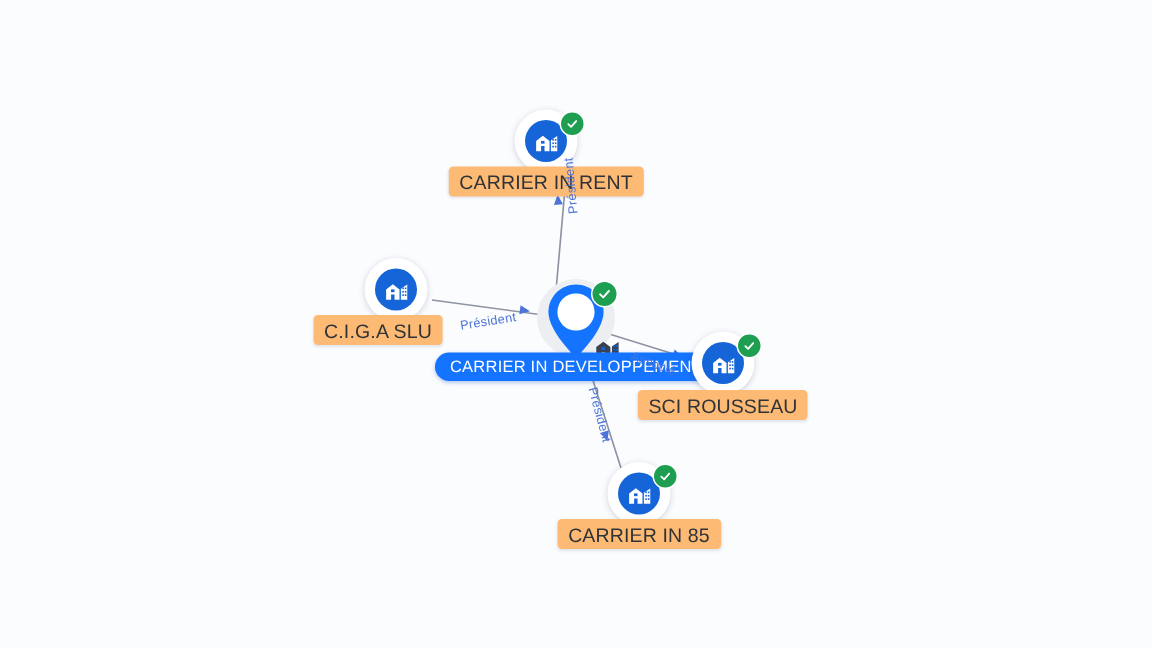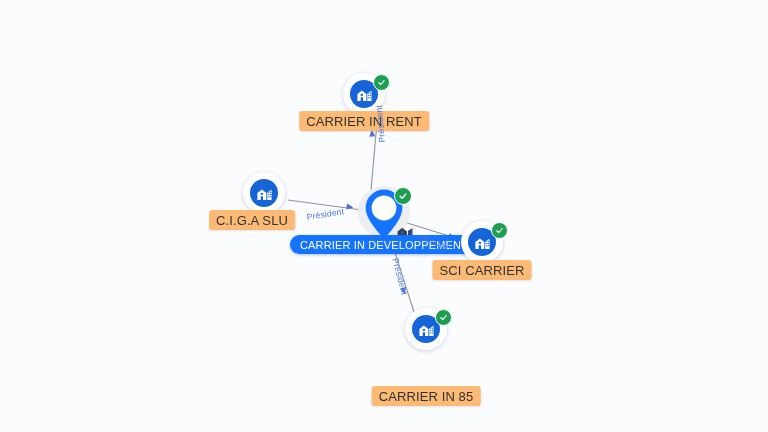--- a/index.html
+++ b/index.html
@@ -250,21 +250,21 @@
               <rect x="6.6" y="11.2" width="3.3" height="2.6" fill="#1565d8"></rect>
             </svg>
           </div>
         </div>
         <div class="check-badge">
           <svg width="9" height="9" viewBox="0 0 24 24">
             <path d="M5 12.6 L10 17.4 L19 7.2" fill="none" stroke="#ffffff" stroke-width="3.2" stroke-linecap="round" stroke-linejoin="round"></path>
           </svg>
         </div>
       </div>
-      <div class="node-label" style="left: 482px; top: 260px;">SCI CARRIER</div>
+      <div class="node-label" style="left: 482px; top: 260px;">SCI ROUSSEAU</div>
       <div class="node" style="left: 426px; top: 329px;">
         <div class="node-circle">
           <div class="node-disc" style="background: rgb(21, 101, 216);">
             <svg width="17" height="17" viewBox="0 0 24 24">
               <path fill="#ffffff" d="M2 21V11.2L8.3 6.4L14.6 11.2V21H9.9v-5.1H6.7V21H2z"></path>
               <path fill="#ffffff" d="M15.9 21V10.6L21.9 6.6V21h-6z"></path>
               <rect x="17.2" y="9.4" width="1.5" height="1.6" fill="#1565d8"></rect>
               <rect x="19.6" y="9.4" width="1.5" height="1.6" fill="#1565d8"></rect>
               <rect x="17.2" y="12.6" width="1.5" height="1.6" fill="#1565d8"></rect>
               <rect x="19.6" y="12.6" width="1.5" height="1.6" fill="#1565d8"></rect>
@@ -273,21 +273,21 @@
               <rect x="6.6" y="11.2" width="3.3" height="2.6" fill="#1565d8"></rect>
             </svg>
           </div>
         </div>
         <div class="check-badge">
           <svg width="9" height="9" viewBox="0 0 24 24">
             <path d="M5 12.6 L10 17.4 L19 7.2" fill="none" stroke="#ffffff" stroke-width="3.2" stroke-linecap="round" stroke-linejoin="round"></path>
           </svg>
         </div>
       </div>
-      <div class="node-label" style="left: 426px; top: 346px; margin-top: 40px;">CARRIER IN 85</div>
+      <div class="node-label" style="left: 426px; top: 346px;">CARRIER IN 85</div>
     </div>
 
   <div id="edge-label-layer">
       <div class="edge-label" style="left: 306px; top: 212px; transform: rotate(-9deg);">Président</div>
       <div class="edge-label" style="left: 377px; top: 143px; transform: rotate(-95deg);">Président</div>
       <div class="edge-label" style="left: 423px; top: 232px; transform: rotate(21deg);">Associé</div>
       <div class="edge-label" style="left: 400px; top: 257px; transform: rotate(75deg);">Président</div>
     </div>
 
 </div>

